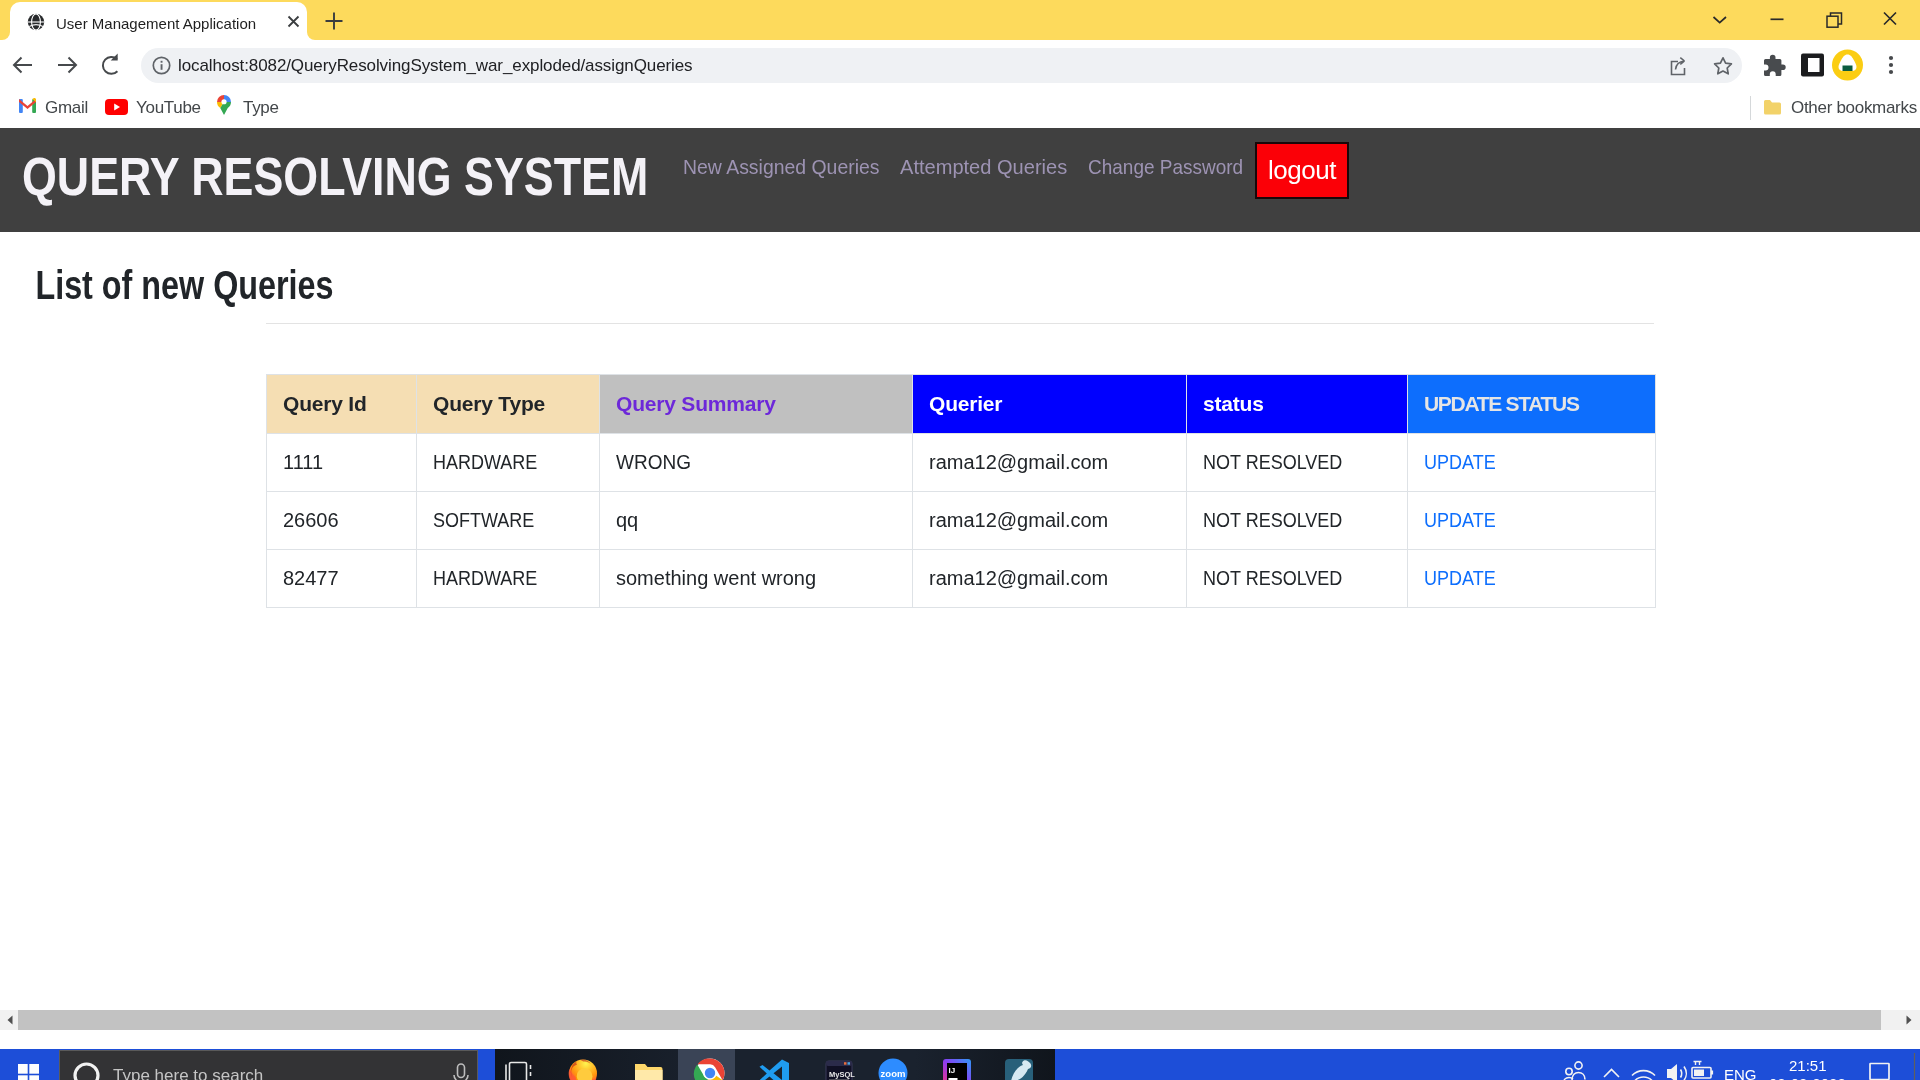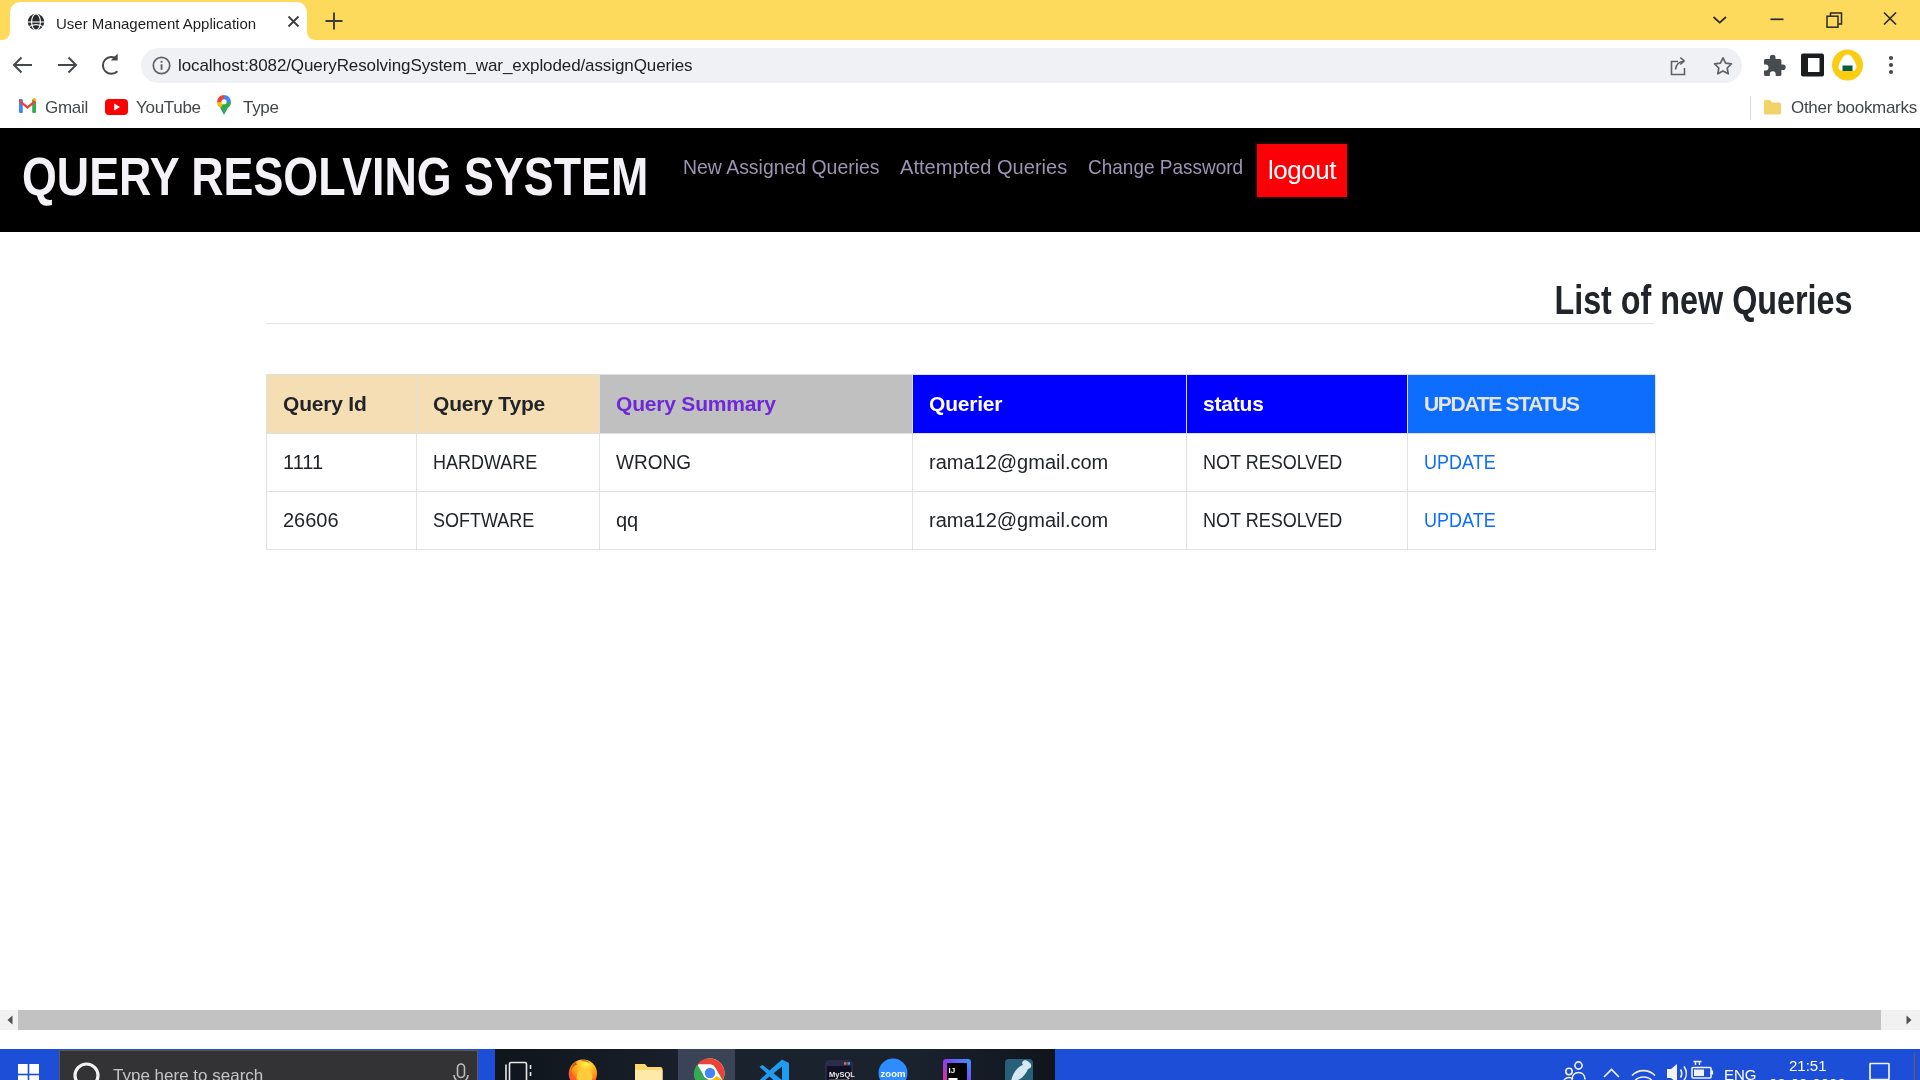--- a/index.html
+++ b/index.html
@@ -9,26 +9,26 @@
 #tab { position:absolute; left:10px; top:2px; width:297px; height:38px; background:#fff; border-radius:10px 10px 0 0; }
 #tabtitle { position:absolute; left:46px; top:12.5px; font-size:15px; color:#1f1f1f; letter-spacing:0px; }
 
 #toolbar { position:absolute; left:0; top:40px; width:1532px; height:48px; background:#fff; }
 #omnibox { position:absolute; left:141px; top:7.5px; width:1601px; height:35px; border-radius:17.5px; background:#eff1f4; }
 #urltext { position:absolute; left:37px; top:8px; font-size:17px; color:#202124; letter-spacing:-0.1px; }
 
 #bookbar { position:absolute; left:0; top:88px; width:1920px; height:40px; background:#fff; }
 .bktext { position:absolute; top:10px; font-size:17px; color:#43474a; letter-spacing:-0.3px; }
 
-#phead { position:absolute; left:0; top:128px; width:1920px; height:104px; background:#000000; }
+#phead { position:absolute; left:0; top:128px; width:1920px; height:104px; background:#404040; }
 #ptitle { position:absolute; left:22px; top:22px; font-size:53px; font-weight:bold; color:#f4f2f7; white-space:nowrap; line-height:1; transform:scaleX(0.845); transform-origin:0 0; }
 .navlink { position:absolute; top:28px; font-size:21px; color:#9d93b3; line-height:1; white-space:nowrap; transform-origin:0 0; }
 #logoutbtn { position:absolute; left:1255px; top:14px; width:94px; height:57px; background:#fb0007; border:2px solid #190709; color:#fff; font-size:26px; text-align:center; line-height:53px; letter-spacing:-0.5px; }
 
-#h2wrap { position:absolute; left:0; top:280px; width:1888px; text-align:right; }
+#h2wrap { position:absolute; left:0; top:265px; width:1888px; text-align:left; }
 #h2txt { display:inline-block; font-size:40px; font-weight:bold; color:#212529; line-height:1; white-space:nowrap; transform:scaleX(0.808); }
 #hr1 { position:absolute; left:266px; top:323px; width:1388px; height:1px; background:#e3e3e3; }
 #qtable { position:absolute; left:266px; top:374px; border-collapse:collapse; table-layout:fixed; width:1389px; }
 #qtable td, #qtable th { border:1px solid #dee2e6; font-size:20px; color:#212529; text-align:left; padding:0 0 0 16px; height:58px; font-weight:normal; letter-spacing:0; }
 #qtable td { }
 #qtable th { font-weight:bold; font-size:21px; height:59px; letter-spacing:-0.2px; }
 .caps { display:inline-block; transform:scaleX(0.90); transform-origin:0 0; }
 .caps95 { display:inline-block; transform:scaleX(0.95); transform-origin:0 0; }
 th.wheat { background:#f5deb3; }
 #qtable th.silver { background:#c0c0c0; color:#6d28d9; }
@@ -180,20 +180,28 @@
         <td><a class="upd">UPDATE</a></td>
       </tr>
   <tr>
         <td>26606</td>
         <td><span class="caps">SOFTWARE</span></td>
         <td>qq</td>
         <td>rama12@gmail.com</td>
         <td><span class="caps">NOT RESOLVED</span></td>
         <td><a class="upd">UPDATE</a></td>
       </tr>
+  <tr>
+        <td>82477</td>
+        <td><span class="caps">HARDWARE</span></td>
+        <td>something went wrong</td>
+        <td>rama12@gmail.com</td>
+        <td><span class="caps">NOT RESOLVED</span></td>
+        <td><a class="upd">UPDATE</a></td>
+      </tr>
 </tbody>
   </table>
 <div id="hscroll">
   <div id="hthumb"></div>
   <svg style="position:absolute;left:0;top:0;" width="1920" height="20" viewBox="0 0 1920 20">
     <path d="M12.5 5.5 L7.5 10 L12.5 14.5 Z" fill="#505050"></path>
     <path d="M1906.5 5.5 L1911.5 10 L1906.5 14.5 Z" fill="#505050"></path>
   </svg>
 </div>
 <div id="taskbar">

